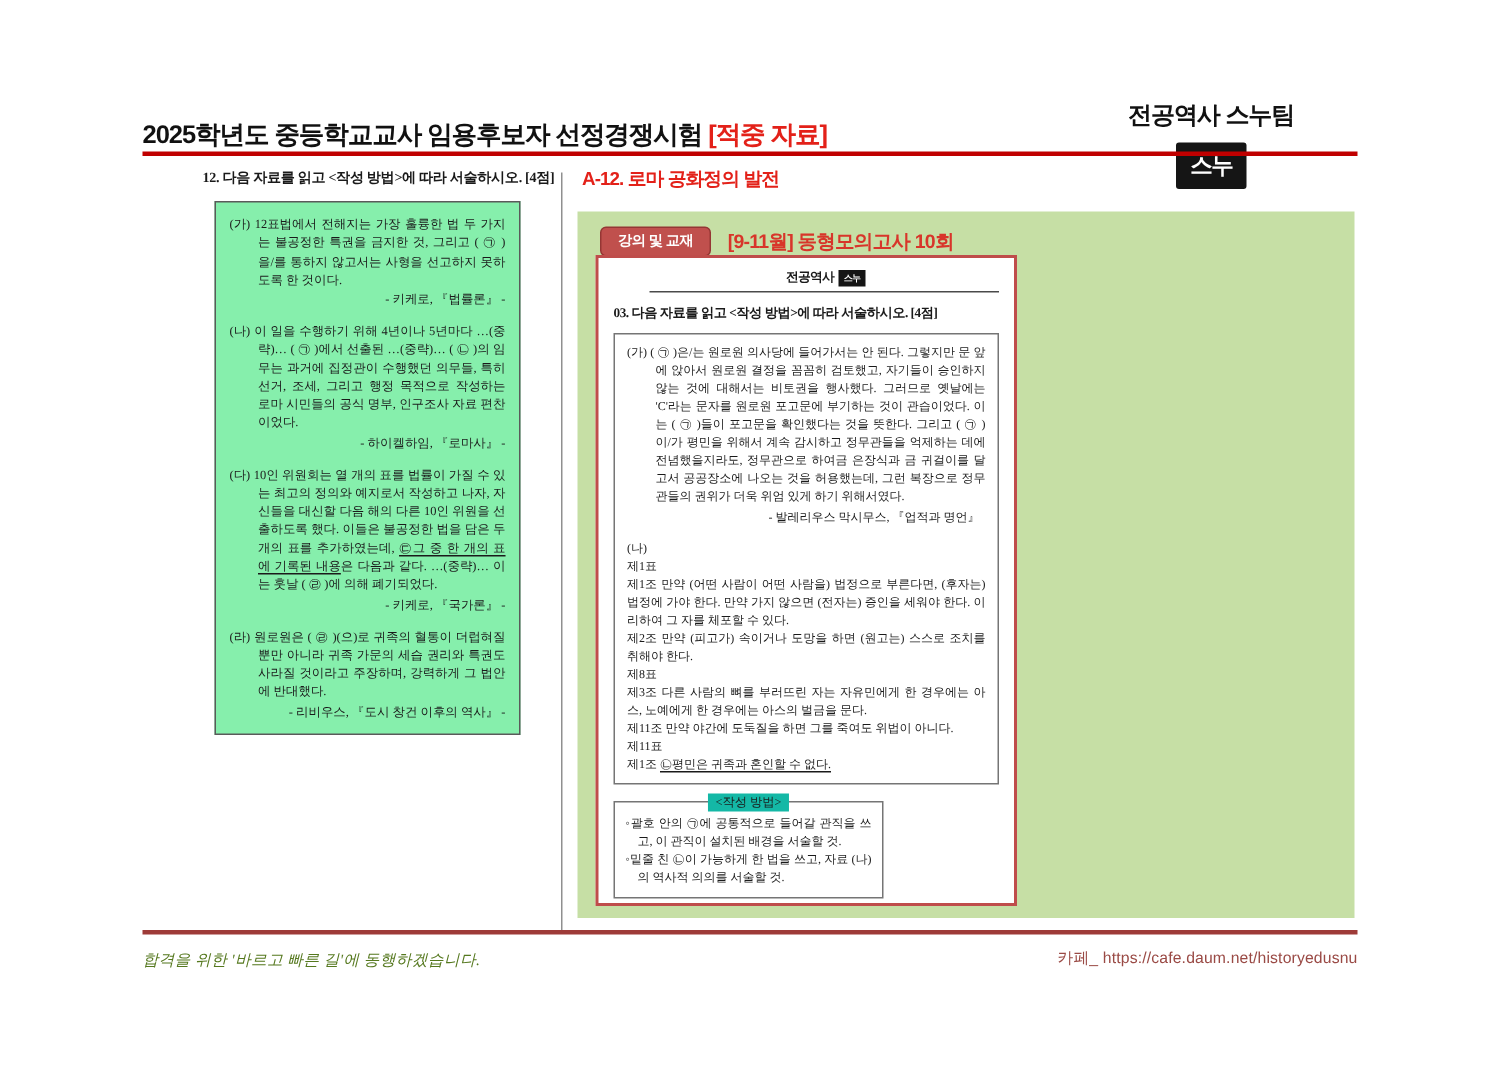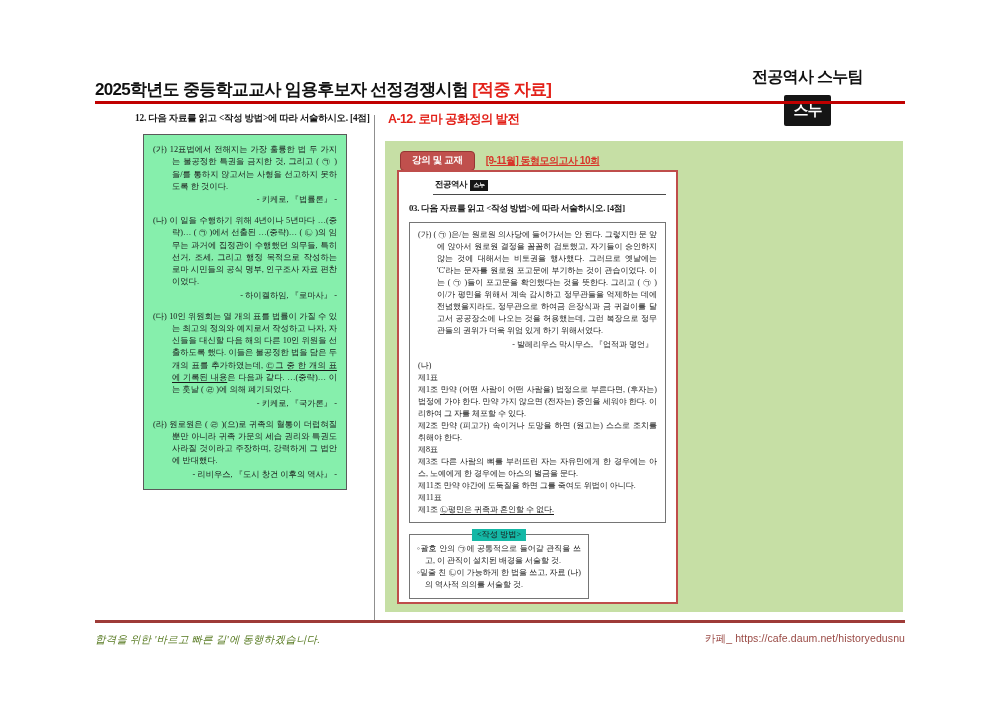--- a/index.html
+++ b/index.html
@@ -46,32 +46,32 @@
 
   
   .section-title{
     left:388px;top:111px;font-family:"Liberation Sans","DejaVu Sans",sans-serif;
     font-weight:800;font-size:12.5px;color:#e32119;letter-spacing:-0.6px;white-space:nowrap;
   }
   .green-box{left:385px;top:141px;width:518px;height:471px;background:#c6dfa5;}
   .badge-row{position:absolute;left:15px;top:10px;display:flex;align-items:center;gap:11px;}
   .badge{
     background:#c0504d;border:1px solid #953634;color:#fff;
-    font-family:Liberation Sans, sans-serif;font-weight:700;font-size:9.5px;
+    font-family:Liberation Serif, serif;font-weight:700;font-size:9.5px;
     padding:2px 11px 3px;border-radius:4px;letter-spacing:-0.3px;white-space:nowrap;
   }
   .badge-caption{
     color:#d8352a;font-family:"Liberation Sans","DejaVu Sans",sans-serif;
-    font-weight:800;font-size:10px;letter-spacing:-0.5px;white-space:nowrap;text-decoration:underline;
+    font-weight:800;font-size:13px;letter-spacing:-0.5px;white-space:nowrap;
   }
   .inner-box{
     position:absolute;left:12px;top:29px;width:281px;height:434px;background:#fff;
     border:2px solid #bf4d4b;box-sizing:border-box;padding:5px 10px 6px;overflow:hidden;
   }
-  .inner-logo-row{display:flex;justify-content:flex-start;align-items:center;gap:3px;padding:2px 0 0 26px;}
+  .inner-logo-row{display:flex;justify-content:center;align-items:center;gap:3px;padding:2px 0 0 26px;}
   .inner-logo-text{font-family:"Liberation Sans","DejaVu Sans",sans-serif;font-weight:800;font-size:8.5px;letter-spacing:-0.5px;}
   .inner-logo-mark{
     width:18px;height:11px;background:#151515;color:#fff;display:flex;align-items:center;justify-content:center;
     font-family:"Liberation Sans","DejaVu Sans",sans-serif;font-weight:800;font-size:6px;letter-spacing:-0.5px;
   }
   .logo-rule{border-top:1.2px solid #4a4a4a;margin:3px 0 8px 24px;}
   .q03-line{font-size:8.8px;font-weight:700;letter-spacing:-0.3px;white-space:nowrap;}
   .passage-box{
     margin-top:7px;border:1px solid #757575;padding:6px 8px;font-size:8px;line-height:1.5;
     text-align:justify;min-height:284px;box-sizing:border-box;

